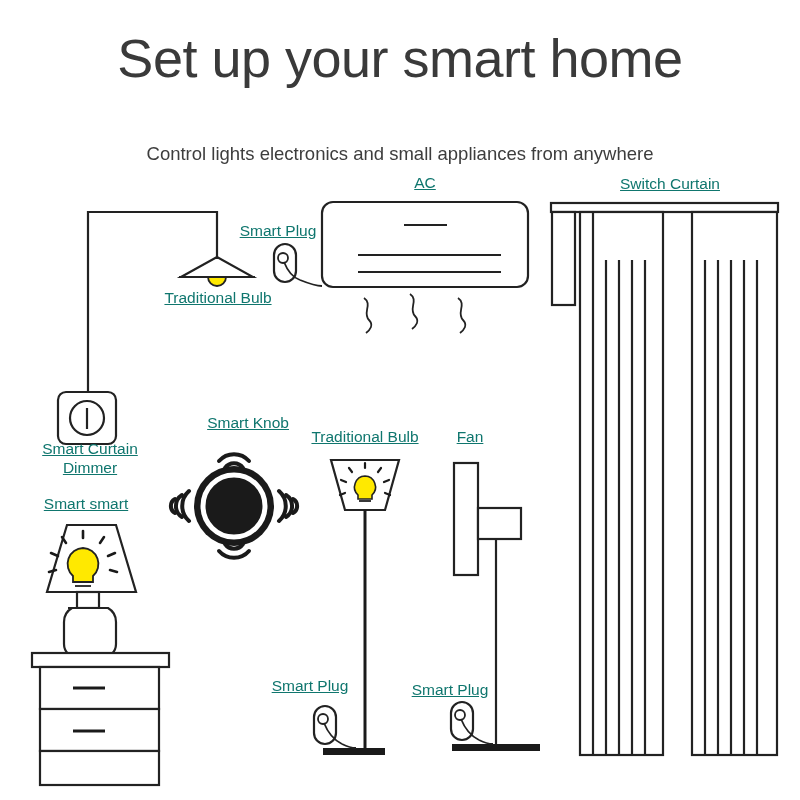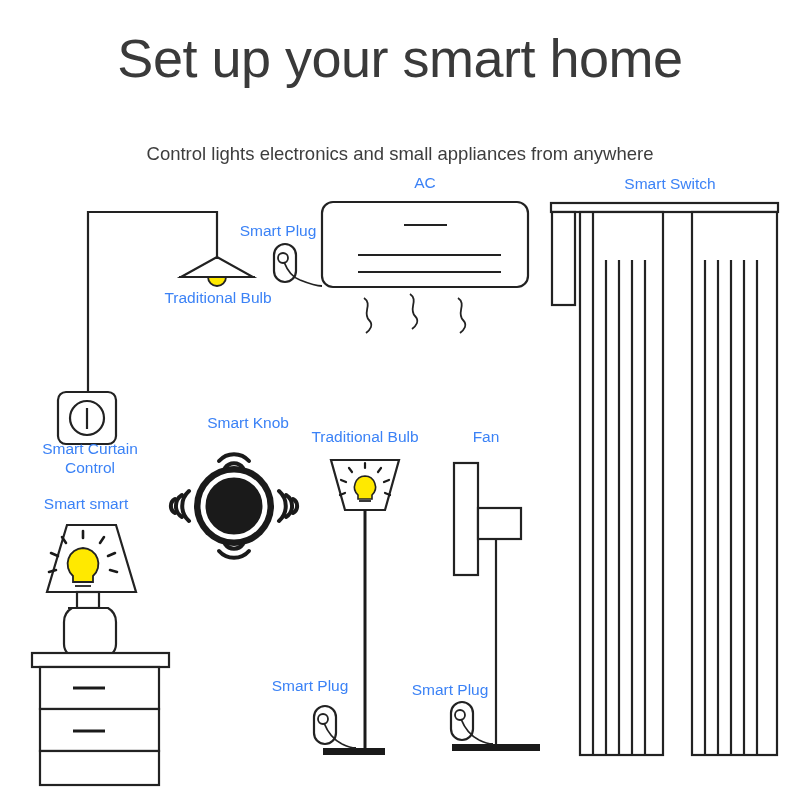--- a/index.html
+++ b/index.html
@@ -6,21 +6,21 @@
   body{width:800px;height:800px;overflow:hidden;font-family:"Liberation Sans",sans-serif;color:#333333;}
   #stage{position:relative;width:800px;height:708px;background:#ffffff;}
   #page-title{
     position:absolute;left:0;top:30px;width:800px;text-align:center;
     font-size:54px;font-weight:400;color:#3a3a3a;letter-spacing:-0.5px;line-height:1.05;
   }
   #page-subtitle{
     position:absolute;left:0;top:115px;width:800px;text-align:center;
     font-size:18.5px;font-weight:400;color:#3d3d3d;margin-top:28px;
   }
-  .lbl{position:absolute;font-size:15.5px;color:#3b82f6;white-space:nowrap;text-align:center;}
+  .lbl{position:absolute;font-size:15.5px;color:#0f766e;white-space:nowrap;text-align:center;text-decoration:underline;}
   #svg-scene{position:absolute;left:0;top:0;width:800px;height:800px;}
   .stroke{fill:none;stroke:#222222;stroke-width:2.2;stroke-linecap:butt;stroke-linejoin:miter;}
   .stroke-thin{fill:none;stroke:#222222;stroke-width:1.8;}
   .stroke-thick{fill:none;stroke:#1a1a1a;stroke-width:3;}
   .filled{fill:#1a1a1a;}
   .white{fill:#ffffff;stroke:#222222;stroke-width:2.2;}
 </style>
 </head>
 <body>
 
@@ -185,32 +185,32 @@
       <path class="stroke-thin" d="M461,719 C465,729 471,736 479,740"></path>
       <path class="stroke-thin" d="M479,740 C485,743 489,744 493,744"></path>
     </g>
 
   </svg>
 
   <div class="lbl" style="left:232px;top:222px;width:92px;">Smart Plug</div>
 
   <div class="lbl" style="left:385px;top:174px;width:80px;">AC</div>
 
-  <div class="lbl" style="left:600px;top:175px;width:140px;">Smart Switch</div>
+  <div class="lbl" style="left:600px;top:175px;width:140px;">Switch Curtain</div>
 
   <div class="lbl" style="left:145px;top:289px;width:146px;">Traditional Bulb</div>
 
   <div class="lbl" style="left:21px;top:440px;width:138px;">Smart Curtain</div>
-  <div class="lbl" style="left:21px;top:459px;width:138px;">Control</div>
+  <div class="lbl" style="left:21px;top:459px;width:138px;">Dimmer</div>
 
   <div class="lbl" style="left:179px;top:414px;width:110px;text-align:right;">Smart Knob</div>
 
   <div class="lbl" style="left:292px;top:428px;width:146px;">Traditional Bulb</div>
 
-  <div class="lbl" style="left:446px;top:428px;width:80px;">Fan</div>
+  <div class="lbl" style="left:430px;top:428px;width:80px;">Fan</div>
 
   <div class="lbl" style="left:30px;top:495px;width:112px;">Smart smart</div>
 
   <div class="lbl" style="left:264px;top:677px;width:92px;">Smart Plug</div>
 
   <div class="lbl" style="left:404px;top:681px;width:92px;">Smart Plug</div>
 
 </div>
 
 </body></html>

